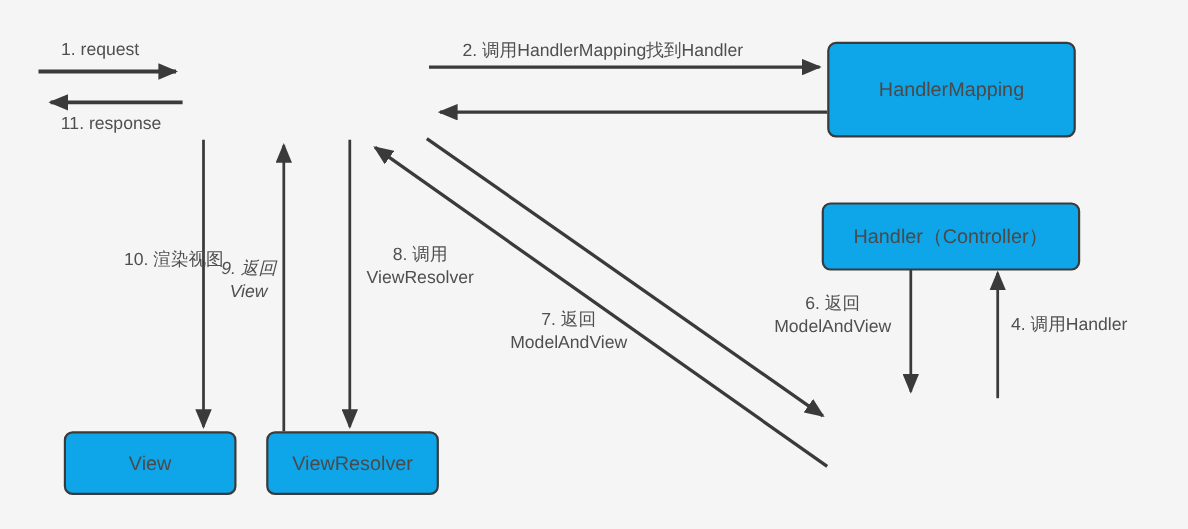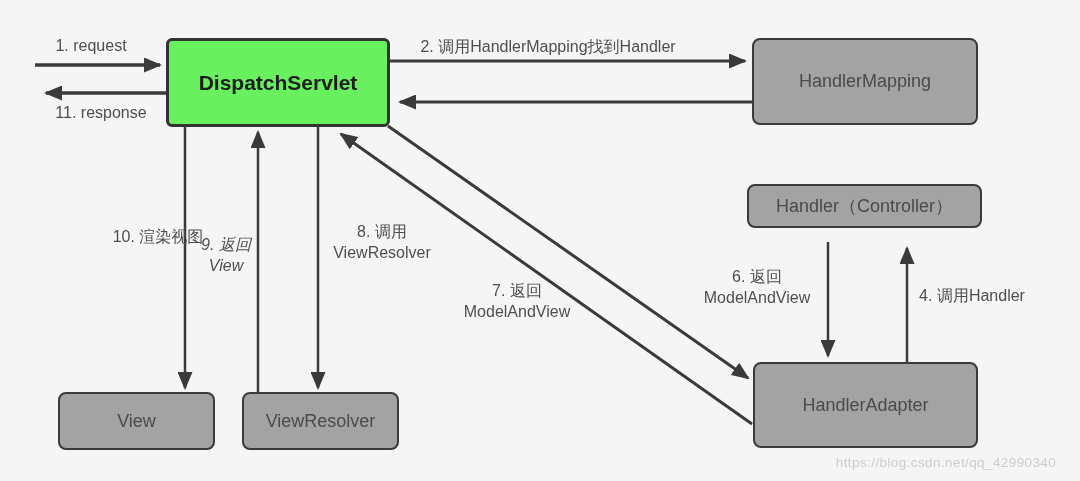--- a/index.html
+++ b/index.html
@@ -3,21 +3,21 @@
 <meta charset="utf-8">
 <style>
   html,body{margin:0;padding:0;background:#f5f5f5;}
   .canvas{
     position:relative;width:1080px;height:481px;background:#f5f5f5;
     font-family:"Liberation Sans","DejaVu Sans",sans-serif;overflow:hidden;
   }
   .arrows{position:absolute;left:0;top:0;width:1080px;height:481px;}
   .node{
     position:absolute;display:flex;align-items:center;justify-content:center;
-    background:#a3a3a3;border:2px solid #3a3a3a;border-radius:8px;
+    background:#0ea5e9;border:2px solid #3a3a3a;border-radius:8px;
     color:#4a4a4a;font-size:18px;box-sizing:border-box;text-align:center;
   }
   .node.green{
     background:#68f05e;border:3px solid #333;border-radius:6px;
     color:#1d1d1d;font-weight:bold;font-size:21px;
   }
   .lbl{
     position:absolute;transform:translateX(-50%);text-align:center;
     color:#4f4f4f;font-size:16px;line-height:21px;white-space:pre-line;
   }
@@ -54,35 +54,29 @@
 
     <line x1="828" y1="242" x2="828" y2="356" stroke="#3a3a3a" stroke-width="2.5" marker-end="url(#ah)"></line>
 
     <line x1="318" y1="127" x2="318" y2="388" stroke="#3a3a3a" stroke-width="2.5" marker-end="url(#ah)"></line>
 
     <line x1="258" y1="392" x2="258" y2="132" stroke="#3a3a3a" stroke-width="2.5" marker-end="url(#ah)"></line>
 
     <line x1="185" y1="127" x2="185" y2="388" stroke="#3a3a3a" stroke-width="2.5" marker-end="url(#ah)"></line>
   </svg>
 
-  <div class="node green" style="left:166px;top:38px;width:224px;height:89px;">
-    <span>DispatchServlet</span>
-  </div>
 
   <div class="node" style="left:752px;top:38px;width:226px;height:87px;">
     <span>HandlerMapping</span>
   </div>
 
-  <div class="node" style="left:747px;top:184px;width:235px;height:44px;">
+  <div class="node" style="left:747px;top:184px;width:235px;height:62px;">
     <span>Handler（Controller）</span>
   </div>
 
-  <div class="node" style="left:753px;top:362px;width:225px;height:86px;">
-    <span>HandlerAdapter</span>
-  </div>
 
   <div class="node" style="left:58px;top:392px;width:157px;height:58px;">
     <span>View</span>
   </div>
 
   <div class="node" style="left:242px;top:392px;width:157px;height:58px;">
     <span>ViewResolver</span>
   </div>
 
   <div class="lbl" style="left:91px;top:35px;">1. request</div>
@@ -92,15 +86,14 @@
 ModelAndView</div>
   <div class="lbl" style="left:517px;top:280px;">7. 返回
 ModelAndView</div>
   <div class="lbl" style="left:382px;top:221px;">8. 调用
 ViewResolver</div>
   <div class="lbl" style="left:226px;top:234px;font-style:italic;">9. 返回
 View</div>
   <div class="lbl" style="left:122px;top:226px;margin-left:36px;">10. 渲染视图</div>
   <div class="lbl" style="left:101px;top:102px;">11. response</div>
 
-  <div class="watermark">https://blog.csdn.net/qq_42990340</div>
 
 </div>
 
 </body></html>

